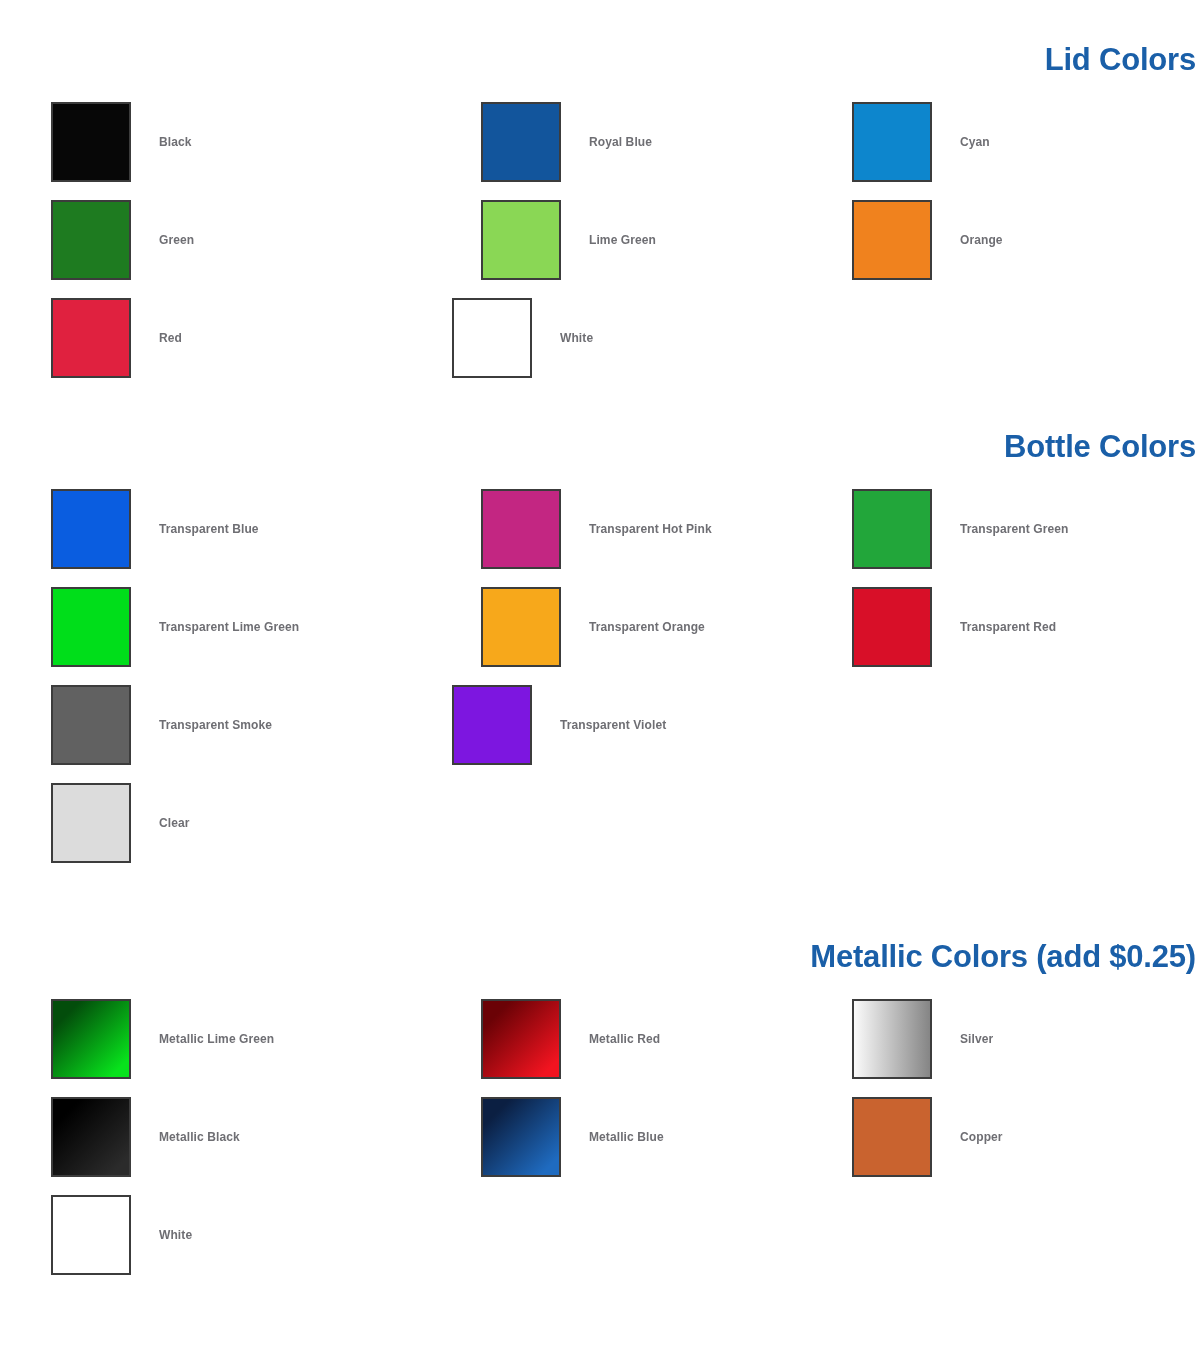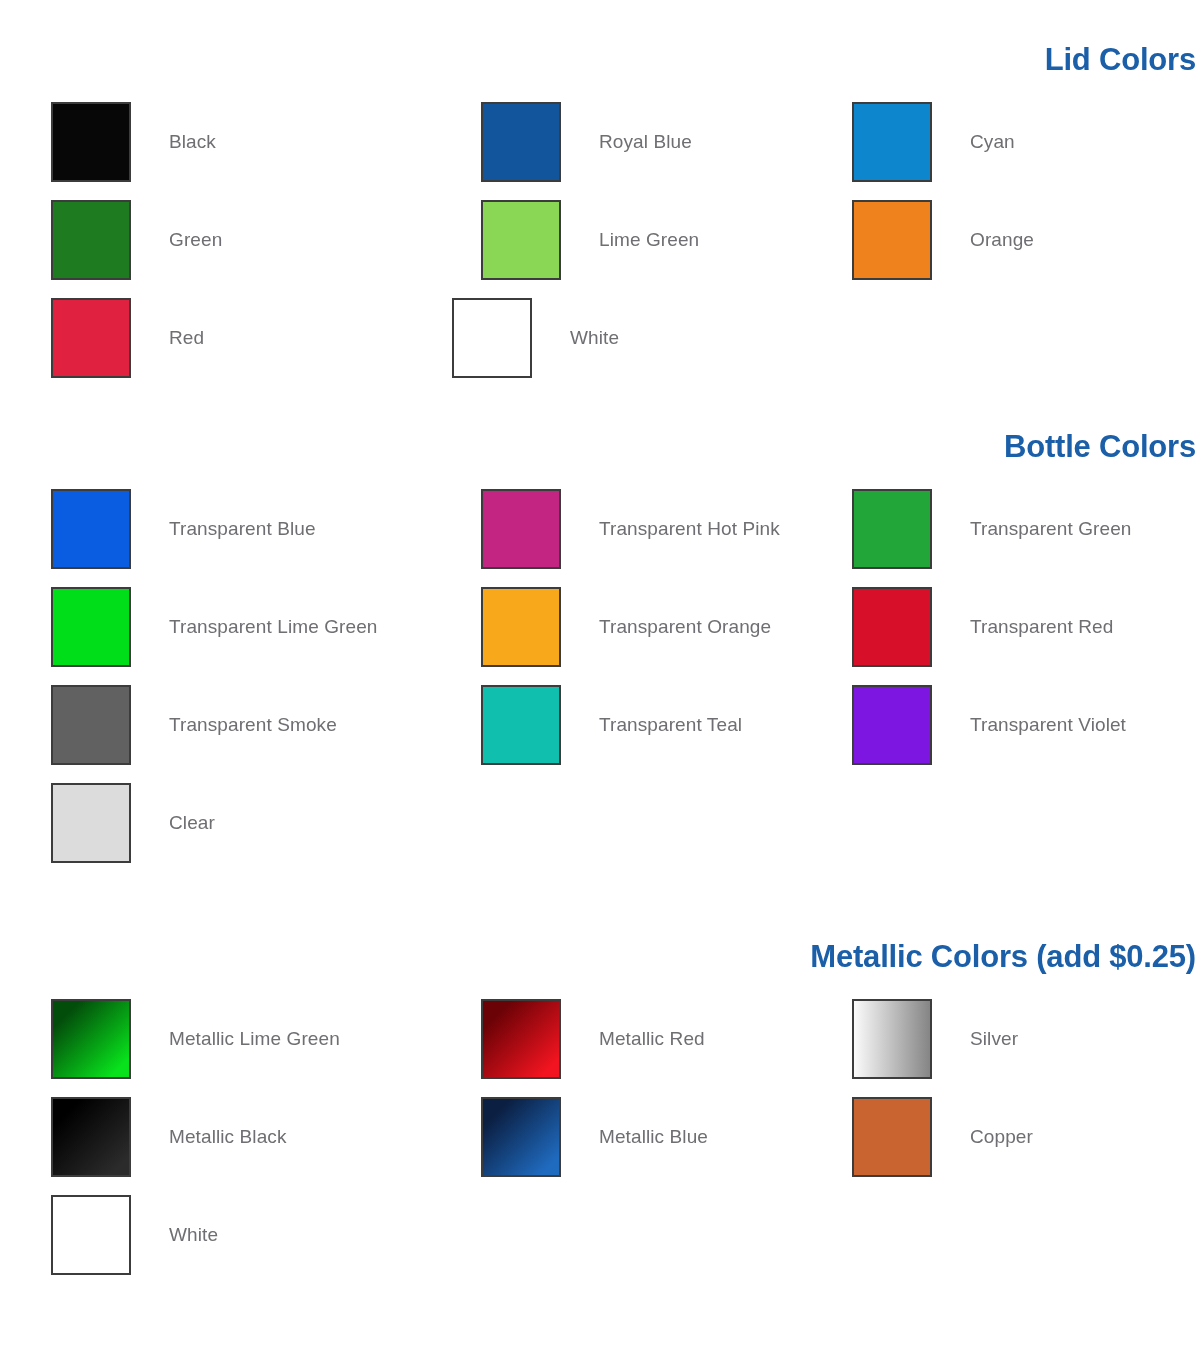--- a/index.html
+++ b/index.html
@@ -73,26 +73,27 @@
 
   .swatch-chip {
     width: 80px;
     height: 80px;
     box-sizing: border-box;
     border: 2px solid #3c3c3c;
     flex: 0 0 auto;
   }
 
   .swatch-label {
-    margin-left: 38px;
-    font-size: 19px;
+    margin-left: 28px;
+    font-size: 12px;
     color: #6e6e73;
     line-height: 1.2;
     white-space: nowrap;
     letter-spacing: 0.1px;
+    font-weight: bold;
   }
 </style>
 </head>
 <body>
 
 <div class="page">
 
   <section class="section section--lid">
     <h2 class="section-heading">Lid Colors</h2>
     <div class="swatch-grid">
@@ -166,24 +167,20 @@
           <div class="swatch-cell swatch-cell--c2">
             <div class="swatch-chip" style="background: rgb(216, 15, 40);"></div>
             <span class="swatch-label">Transparent Red</span>
           </div>
         </div>
         <div class="swatch-row">
           <div class="swatch-cell swatch-cell--c0">
             <div class="swatch-chip" style="background: rgb(97, 97, 97);"></div>
             <span class="swatch-label">Transparent Smoke</span>
           </div>
-          <div class="swatch-cell swatch-cell--c1">
-            <div class="swatch-chip" style="background: rgb(17, 191, 174);"></div>
-            <span class="swatch-label">Transparent Teal</span>
-          </div>
           <div class="swatch-cell swatch-cell--c2">
             <div class="swatch-chip" style="background: rgb(125, 22, 224);"></div>
             <span class="swatch-label">Transparent Violet</span>
           </div>
         </div>
         <div class="swatch-row">
           <div class="swatch-cell swatch-cell--c0">
             <div class="swatch-chip" style="background: rgb(220, 220, 220);"></div>
             <span class="swatch-label">Clear</span>
           </div>

